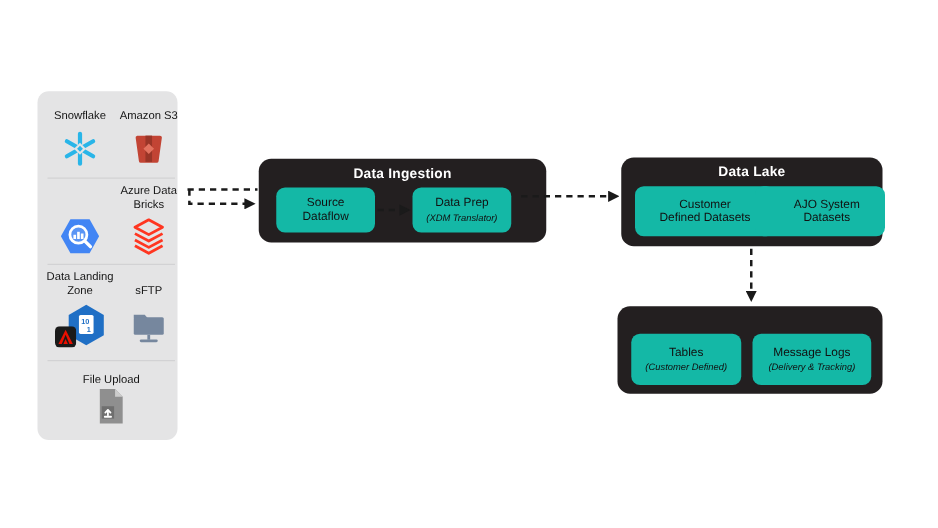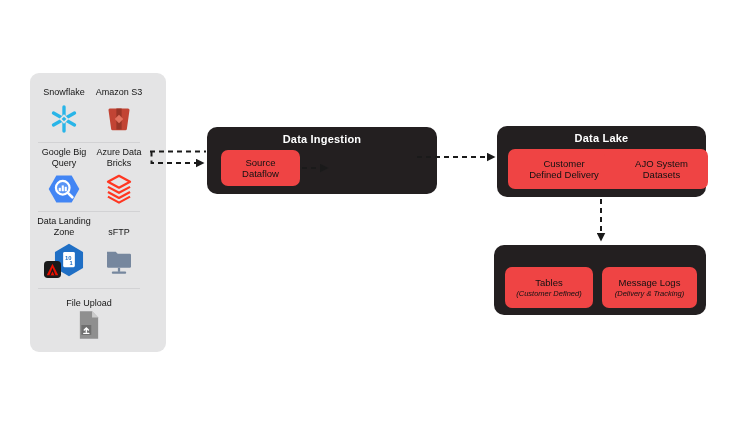--- a/index.html
+++ b/index.html
@@ -1,30 +1,30 @@
 <!DOCTYPE html>
 <html><head>
 <meta charset="utf-8">
 <style>
   html,body{margin:0;padding:0;background:#fff;}
   .canvas{
     position:relative;width:750px;height:422px;background:#ffffff;
     font-family:"Liberation Sans",sans-serif;color:#111;overflow:hidden;
   }
   
-  .panel{position:absolute;left:30px;top:73px;width:136px;height:279px;
+  .panel{position:absolute;left:30px;top:73px;width:112px;height:279px;
     background:#e4e4e5;border-radius:9px;}
   .src-label{position:absolute;font-size:9px;line-height:1.25;text-align:center;color:#151515;}
   .divider{position:absolute;left:8px;width:102px;height:1px;background:#d2d2d4;}
   .icon{position:absolute;}
   
   .group{position:absolute;background:#231f20;border-radius:10px;}
   .gtitle{position:absolute;top:6px;left:0;right:0;text-align:center;color:#ffffff;
     font-weight:bold;font-size:11px;letter-spacing:.2px;}
-  .wbox{position:absolute;background:#ef4444;border-radius:7px;display:flex;
+  .wbox{position:absolute;background:#14b8a6;border-radius:7px;display:flex;
     flex-direction:column;align-items:center;justify-content:center;text-align:center;
     font-size:9.5px;line-height:1.2;color:#111;}
   .wbox .sub{font-size:7.5px;font-style:italic;margin-top:1px;}
   
   .note{position:absolute;font-size:9px;line-height:1.3;text-align:center;color:#151515;}
   .batch-note{position:absolute;font-size:9px;line-height:1.3;text-align:left;color:#151515;}
   .batch-note .small{font-size:7px;font-style:italic;line-height:1.2;}
   .overlay{position:absolute;left:0;top:0;pointer-events:none;}
 </style>
 </head>
@@ -52,21 +52,20 @@
     <div class="icon" style="left:74px;top:31px;">
       <svg width="30" height="30" viewBox="0 0 40 40">
         <path d="M8,8 L32,8 L28.5,33 L11.5,33 Z" fill="#c24434" stroke="#c24434" stroke-width="4" stroke-linejoin="round"></path>
         <rect x="16.5" y="6" width="7" height="28" fill="#993527"></rect>
         <rect x="16" y="16" width="8" height="8" fill="#e2725f" transform="rotate(45 20 20)"></rect>
       </svg>
     </div>
 
     <div class="divider" style="top:69px;"></div>
 
-    <div class="src-label" style="left:4px;top:74px;width:60px;">Google Big Query</div>
     <div class="src-label" style="left:59px;top:74px;width:60px;">Azure Data Bricks</div>
 
     <div class="icon" style="left:17px;top:99px;">
       <svg width="34" height="34" viewBox="0 0 40 40">
         <polygon points="11,4 29,4 38,20 29,36 11,36 2,20" fill="#4285f4"></polygon>
         <circle cx="18.5" cy="18.5" r="8" fill="#5a95f5" stroke="#ffffff" stroke-width="2.6"></circle>
         <rect x="13.8" y="18.6" width="2.5" height="4" fill="#ffffff"></rect>
         <rect x="17.3" y="15.8" width="2.5" height="6.8" fill="#ffffff"></rect>
         <rect x="20.8" y="17.4" width="2.5" height="5.2" fill="#ffffff"></rect>
         <line x1="24.6" y1="24.6" x2="29.8" y2="29.8" stroke="#ffffff" stroke-width="3.2" stroke-linecap="round"></line>
@@ -134,28 +133,32 @@
       </svg>
     </div>
   </div>
 
   <div class="group" style="left:207px;top:127px;width:230px;height:67px;">
     <div class="gtitle">Data Ingestion</div>
     <div class="wbox" style="left:14px;top:23px;width:79px;height:36px;">
       <span>Source</span>
       <span>Dataflow</span>
     </div>
+    <div class="wbox" style="left:123px;top:23px;width:79px;height:36px;">
+      <span>Data Prep</span>
+      <span class="sub">(XDM Translator)</span>
+    </div>
   </div>
 
 
   <div class="group" style="left:497px;top:126px;width:209px;height:71px;">
     <div class="gtitle">Data Lake</div>
     <div class="wbox" style="left:11px;top:23px;width:112px;height:40px;">
       <span>Customer</span>
-      <span>Defined Delivery</span>
+      <span>Defined Datasets</span>
     </div>
     <div class="wbox" style="left:107px;top:23px;width:93px;height:40px;padding-left:11px;">
       <span>AJO System</span>
       <span>Datasets</span>
     </div>
   </div>
 
 
   <div class="group" style="left:494px;top:245px;width:212px;height:70px;">
     <div class="wbox" style="left:11px;top:22px;width:88px;height:41px;">

